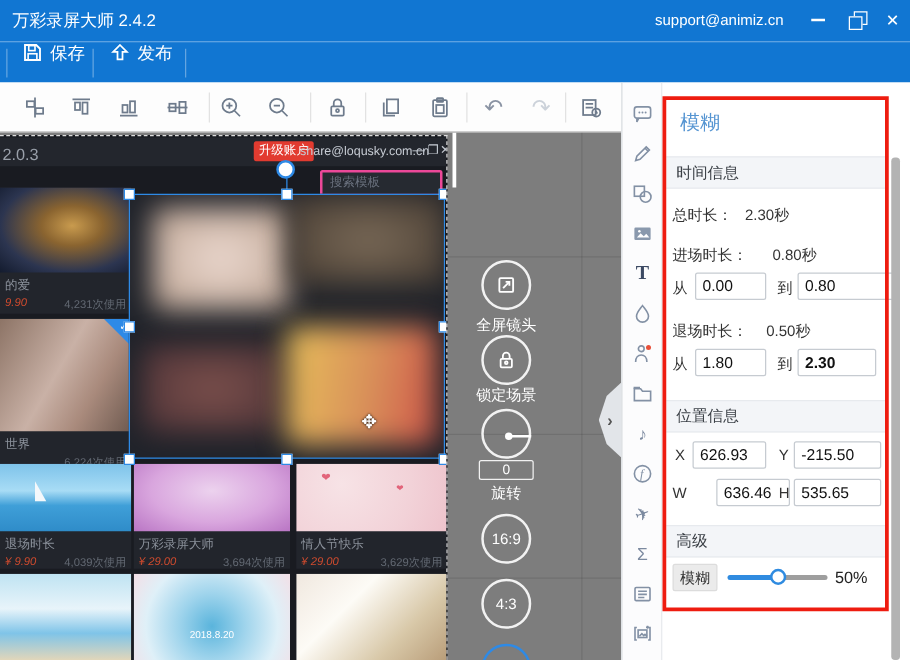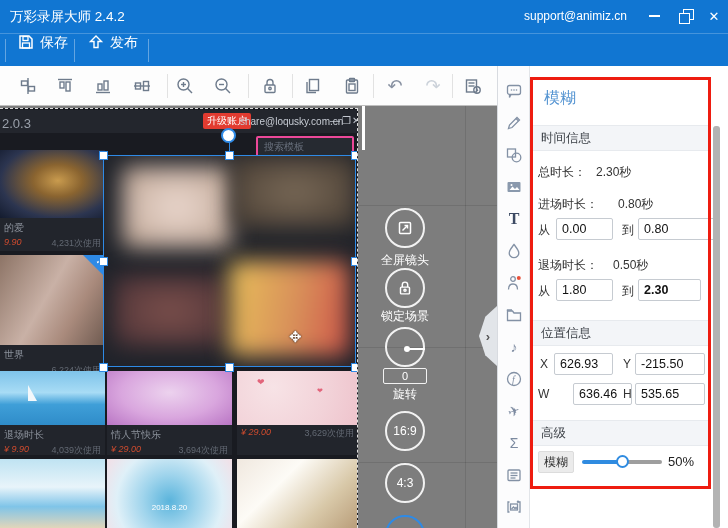--- a/index.html
+++ b/index.html
@@ -268,31 +268,32 @@
             <div class="sail"></div>
           </div>
         <div class="card-title">退场时长</div>
         <div class="card-meta">
             <span class="card-price">¥ 9.90</span>
             <span class="card-uses">4,039次使用</span>
           </div>
       </div>
       <div class="abs card" style="left:107px;top:262px;width:125px;height:84px;">
         <div class="thumb" style="height:54px;background:radial-gradient(ellipse at 50% 40%,#ecd2ee 0%,#d9a6de 55%,#b975c4 100%);"></div>
-        <div class="card-title">情人节快乐</div>
+        <div class="card-title">万彩录屏大师</div>
         <div class="card-meta">
             <span class="card-price">¥ 29.00</span>
             <span class="card-uses">3,694次使用</span>
           </div>
       </div>
       <div class="abs card" style="left:237px;top:262px;width:121px;height:84px;">
         <div class="thumb" style="height:54px;background:radial-gradient(circle at 30% 30%,#f7e3e6 0%,#f2d2d8 60%,#eec3cc 100%);">
           <span style="position:absolute;left:20px;top:6px;color:#e2647a;font-size:9px;">❤</span>
           <span style="position:absolute;left:80px;top:16px;color:#e2647a;font-size:7px;">❤</span>
         </div>
+        <div class="card-title">情人节快乐</div>
         <div class="card-meta">
             <span class="card-price">¥ 29.00</span>
             <span class="card-uses">3,629次使用</span>
           </div>
       </div>
 
       <div class="abs card" style="left:0;top:350px;width:105px;height:70px;">
         <div class="thumb" style="height:70px;background:linear-gradient(to bottom,#bfe3f2 0%,#e8f4fa 40%,#7fc4e8 68%,#e6d7b8 100%);"></div>
       </div>
       <div class="abs card" style="left:107px;top:350px;width:125px;height:70px;">

